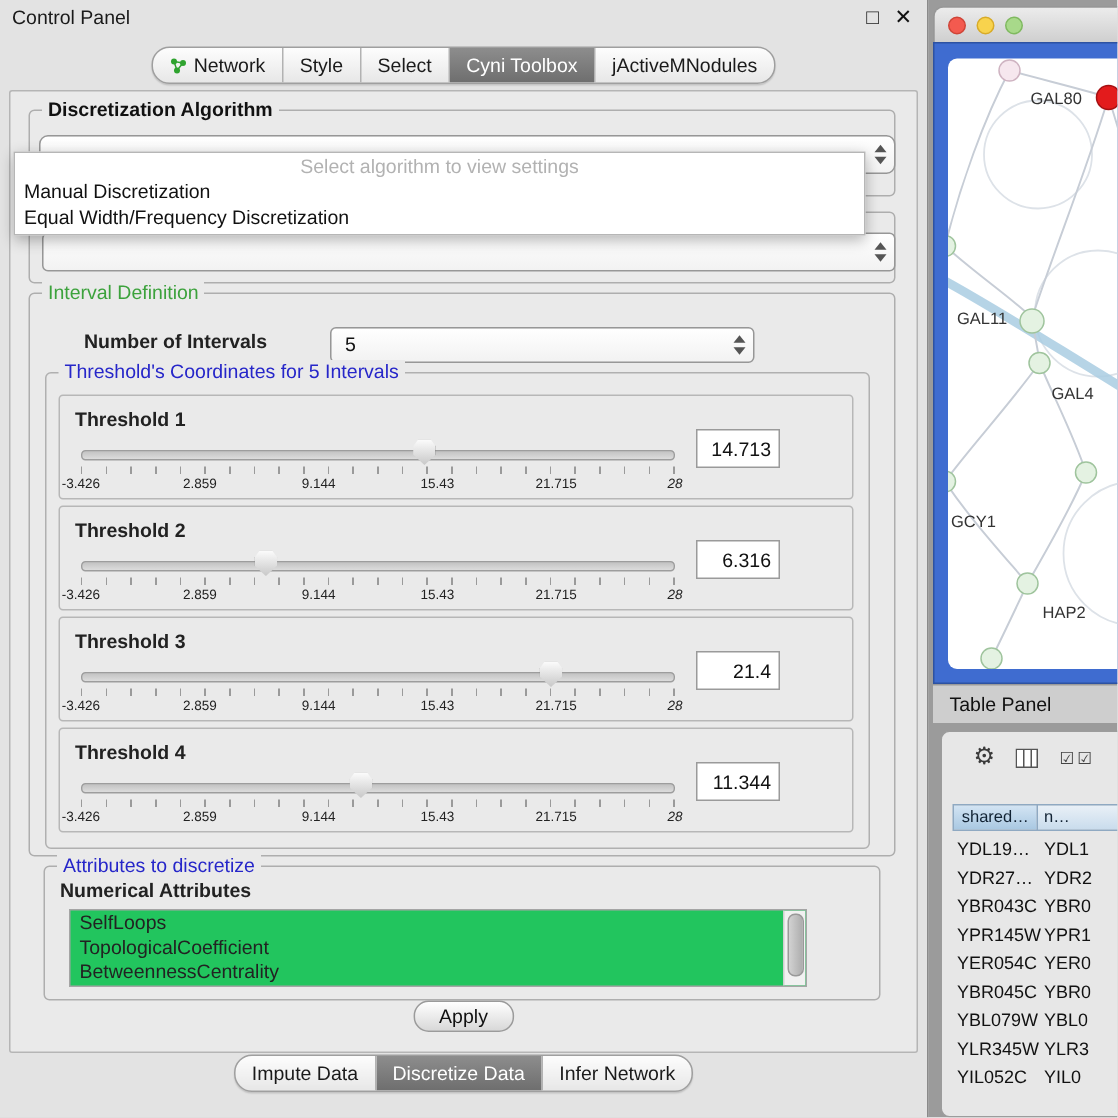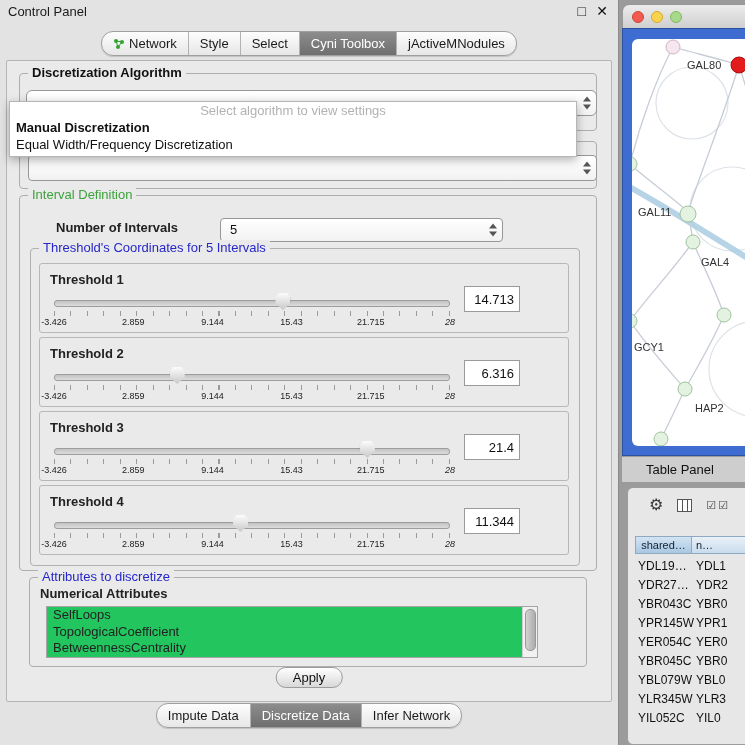--- a/index.html
+++ b/index.html
@@ -38,21 +38,21 @@
   .stepper::before{content:"";position:absolute;left:0;top:0;border-left:4px solid transparent;border-right:4px solid transparent;border-bottom:5px solid #555;}
   .stepper::after{content:"";position:absolute;left:0;bottom:0;border-left:4px solid transparent;border-right:4px solid transparent;border-top:5px solid #555;}
 
   
   .g-alg{left:12px;top:12px;width:576px;height:56px;}
   .combo-alg{left:6px;top:16px;width:560px;height:24px;border-radius:6px;}
   .dropdown{position:absolute;left:2px;top:20px;width:566px;height:54px;background:#fff;border:1px solid #b6b6b6;
             box-shadow:0 3px 9px rgba(0,0,0,.3);z-index:6;margin-top:20px;}
   .dd-hint{text-align:center;color:#b2b2b2;font-size:13px;line-height:17px;}
   .dd-opt{font-size:13px;line-height:17px;padding-left:6px;color:#111;cursor:default;}
-  .dd-opt.bold{font-weight:bold;}
+  .dd-opt.bold{font-weight:normal;}
 
   
   .g-td{left:12px;top:80px;width:576px;height:46px;}
   .combo-td{left:8px;top:13px;width:558px;height:24px;}
 
   
   .g-int{left:12px;top:134px;width:576px;height:374px;}
   .niv-label{position:absolute;left:36px;top:24px;font-size:13px;font-weight:bold;}
   .combo-niv{left:200px;top:22px;width:272px;height:22px;line-height:21px;}
   .g-thr{left:10px;top:52px;width:548px;height:316px;border-color:#b0b0b0;}
@@ -94,21 +94,21 @@
   .light{width:12px;height:12px;border-radius:50%;cursor:default;}
   .light.red{background:#f35a4f;border:1px solid #cf4437;box-sizing:border-box;}
   .light.yellow{background:#f8d34d;border:1px solid #d8ab28;box-sizing:border-box;}
   .light.green{background:#a8d98a;border:1px solid #7fb95f;box-sizing:border-box;}
   .nw-frame{position:absolute;left:0;top:24px;right:0;bottom:0;background:#3f6cd0;border:1px solid #2d52a2;box-sizing:border-box;}
   .nw-canvas{position:absolute;left:9px;top:10px;right:-6px;bottom:9px;background:#fff;border-radius:6px 0 0 6px;overflow:hidden;}
   .nw-canvas svg{display:block;}
 
   
   .tp-strip{position:absolute;left:622px;top:457px;width:123px;height:25px;background:#cecece;}
-  .tp-strip span{font-size:13px;line-height:25px;padding-left:24px;color:#111;}
+  .tp-strip span{font-size:13px;line-height:25px;padding-left:11px;color:#111;}
   .tp-window{position:absolute;left:627px;top:487px;width:132px;height:258px;background:#e7e7e7;border:1px solid #9c9c9c;
              border-radius:6px;box-sizing:border-box;overflow:hidden;}
   .tp-toolbar{display:flex;align-items:center;gap:14px;height:34px;padding-left:21px;}
   .ticon{color:#3a3a3a;font-size:16px;line-height:16px;cursor:default;}
   .tchecks{font-size:11px;letter-spacing:2px;color:#444;cursor:default;}
   .tp-header{display:flex;padding-left:7px;margin-top:14px;}
   .th{height:18px;box-sizing:border-box;border:1px solid #8fa9c2;font-size:11px;text-align:center;line-height:16px;
       color:#123;cursor:default;overflow:hidden;white-space:nowrap;}
   .th1{width:57px;background:linear-gradient(#d3e4f3,#a9c8e2);}
   .th2{width:62px;border-left:none;background:linear-gradient(#e9f0f7,#c9dcec);text-align:left;padding-left:4px;}

